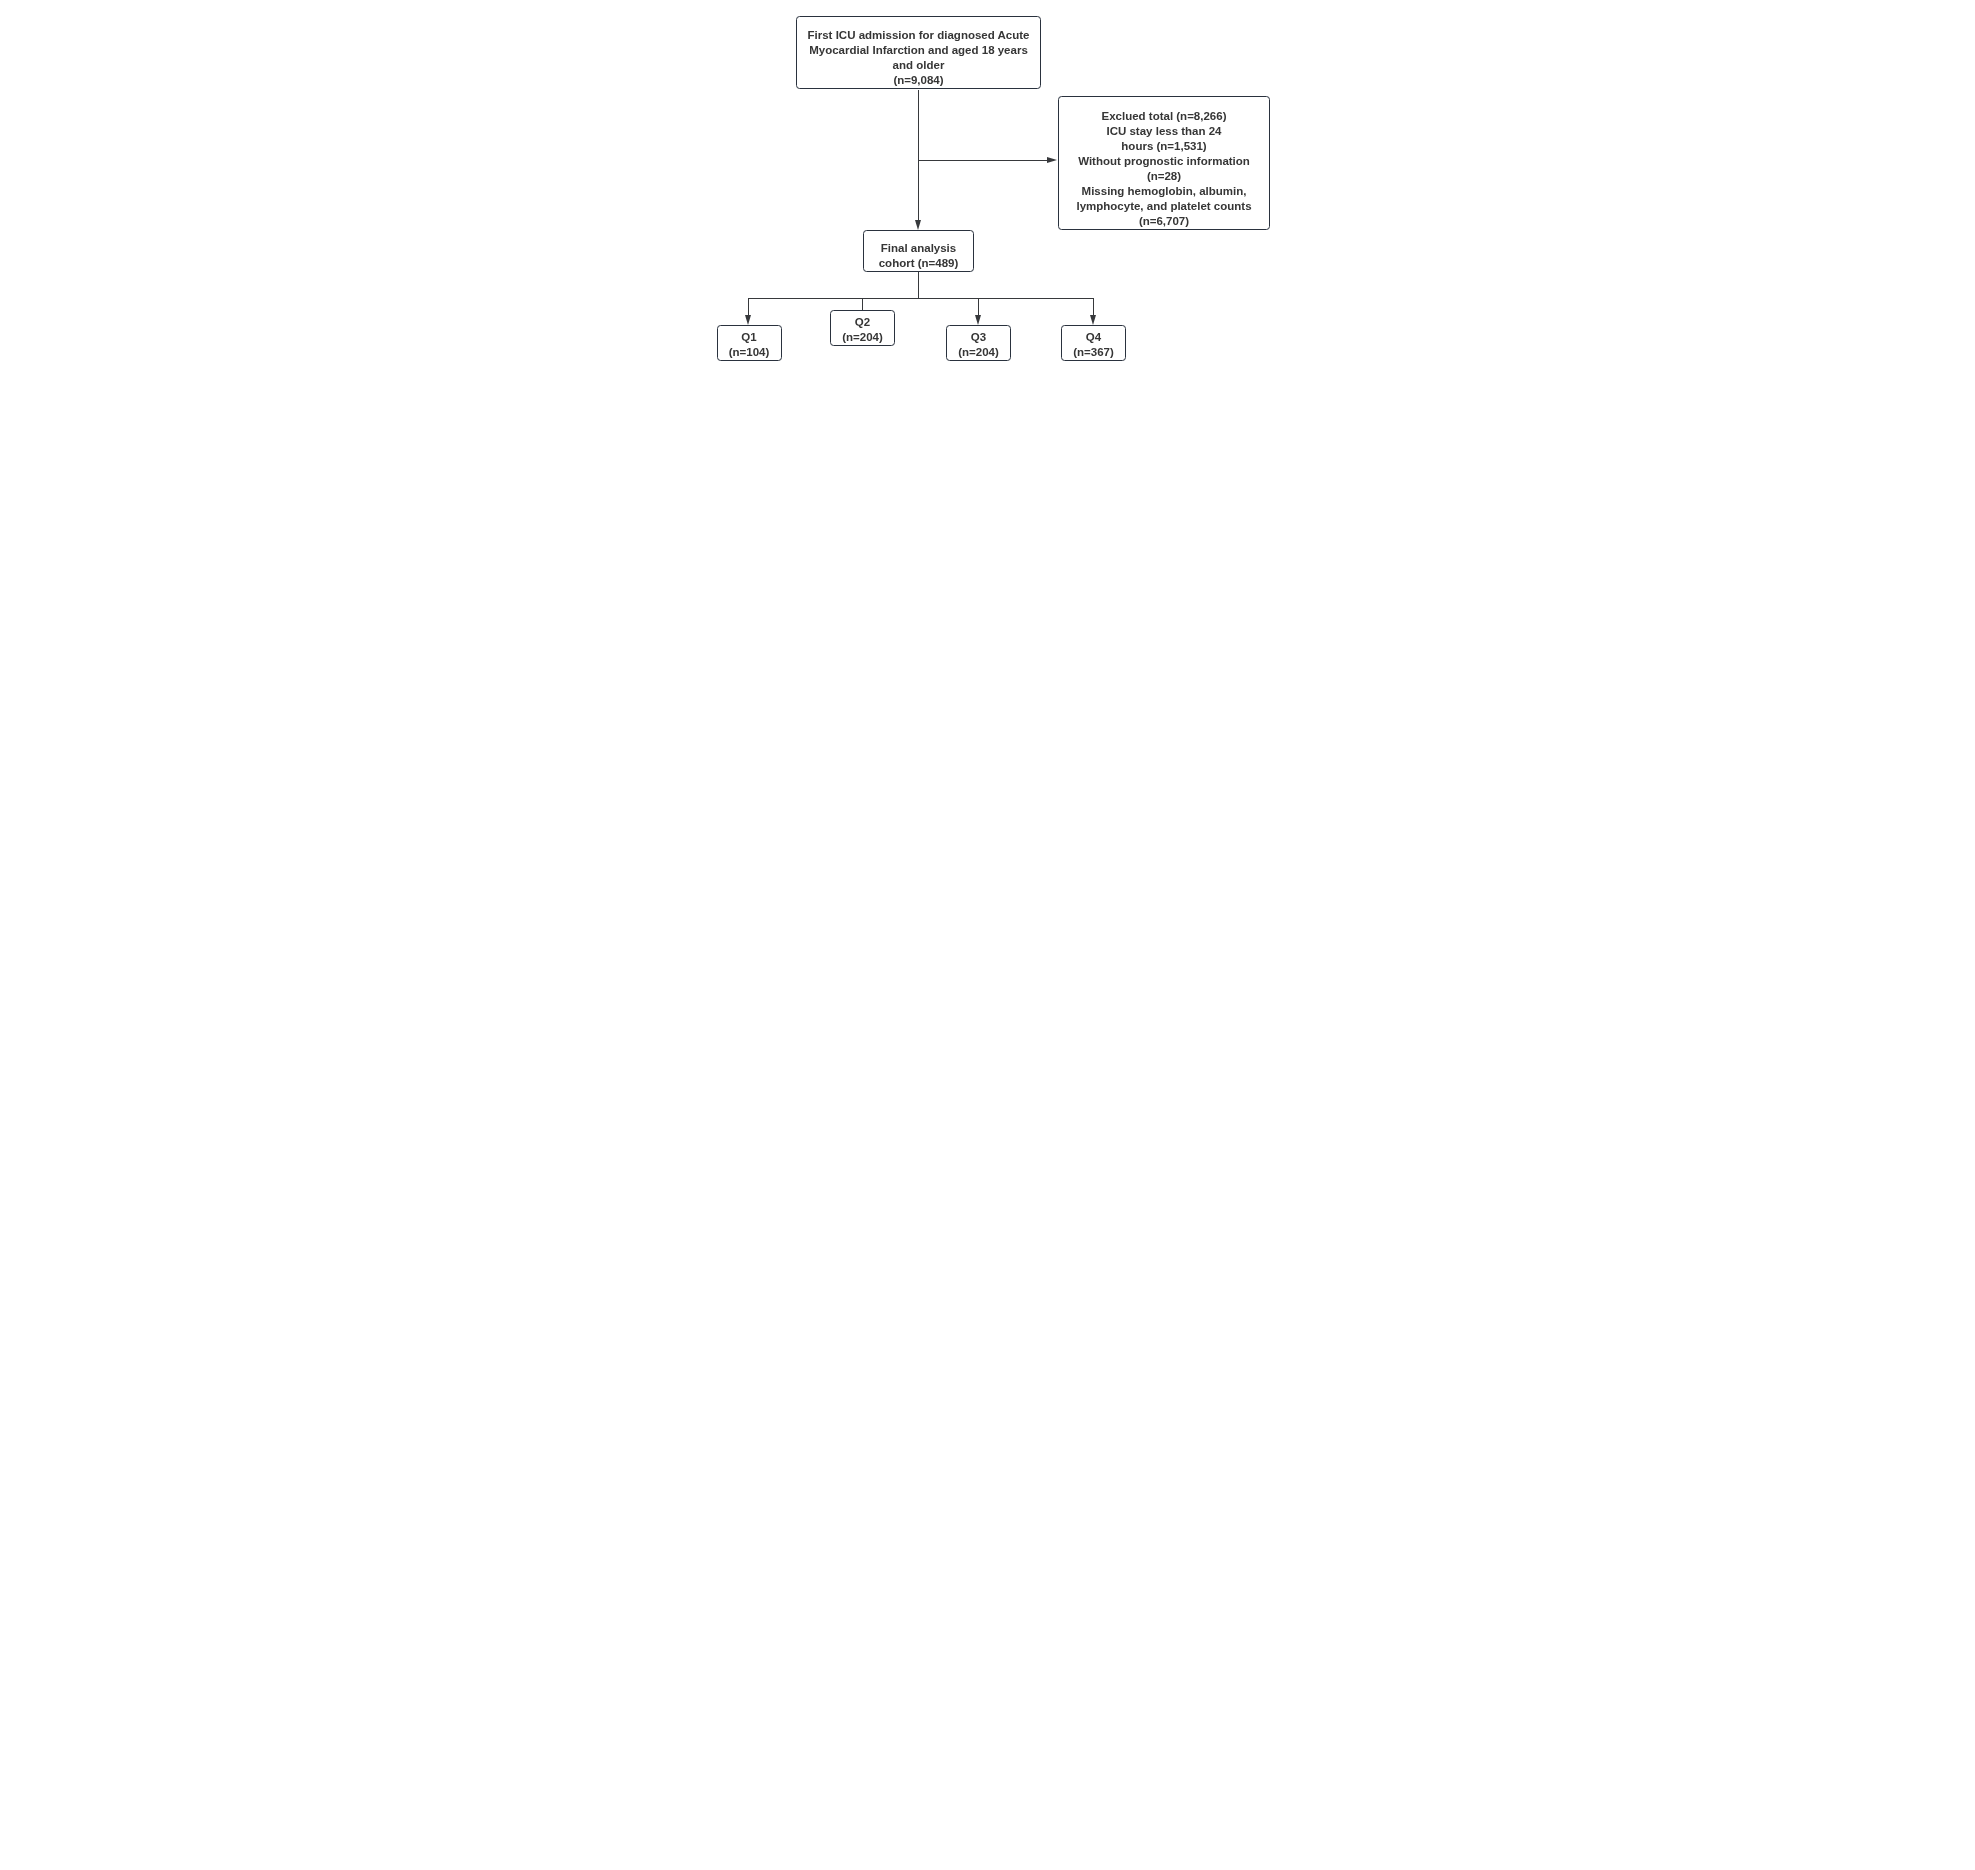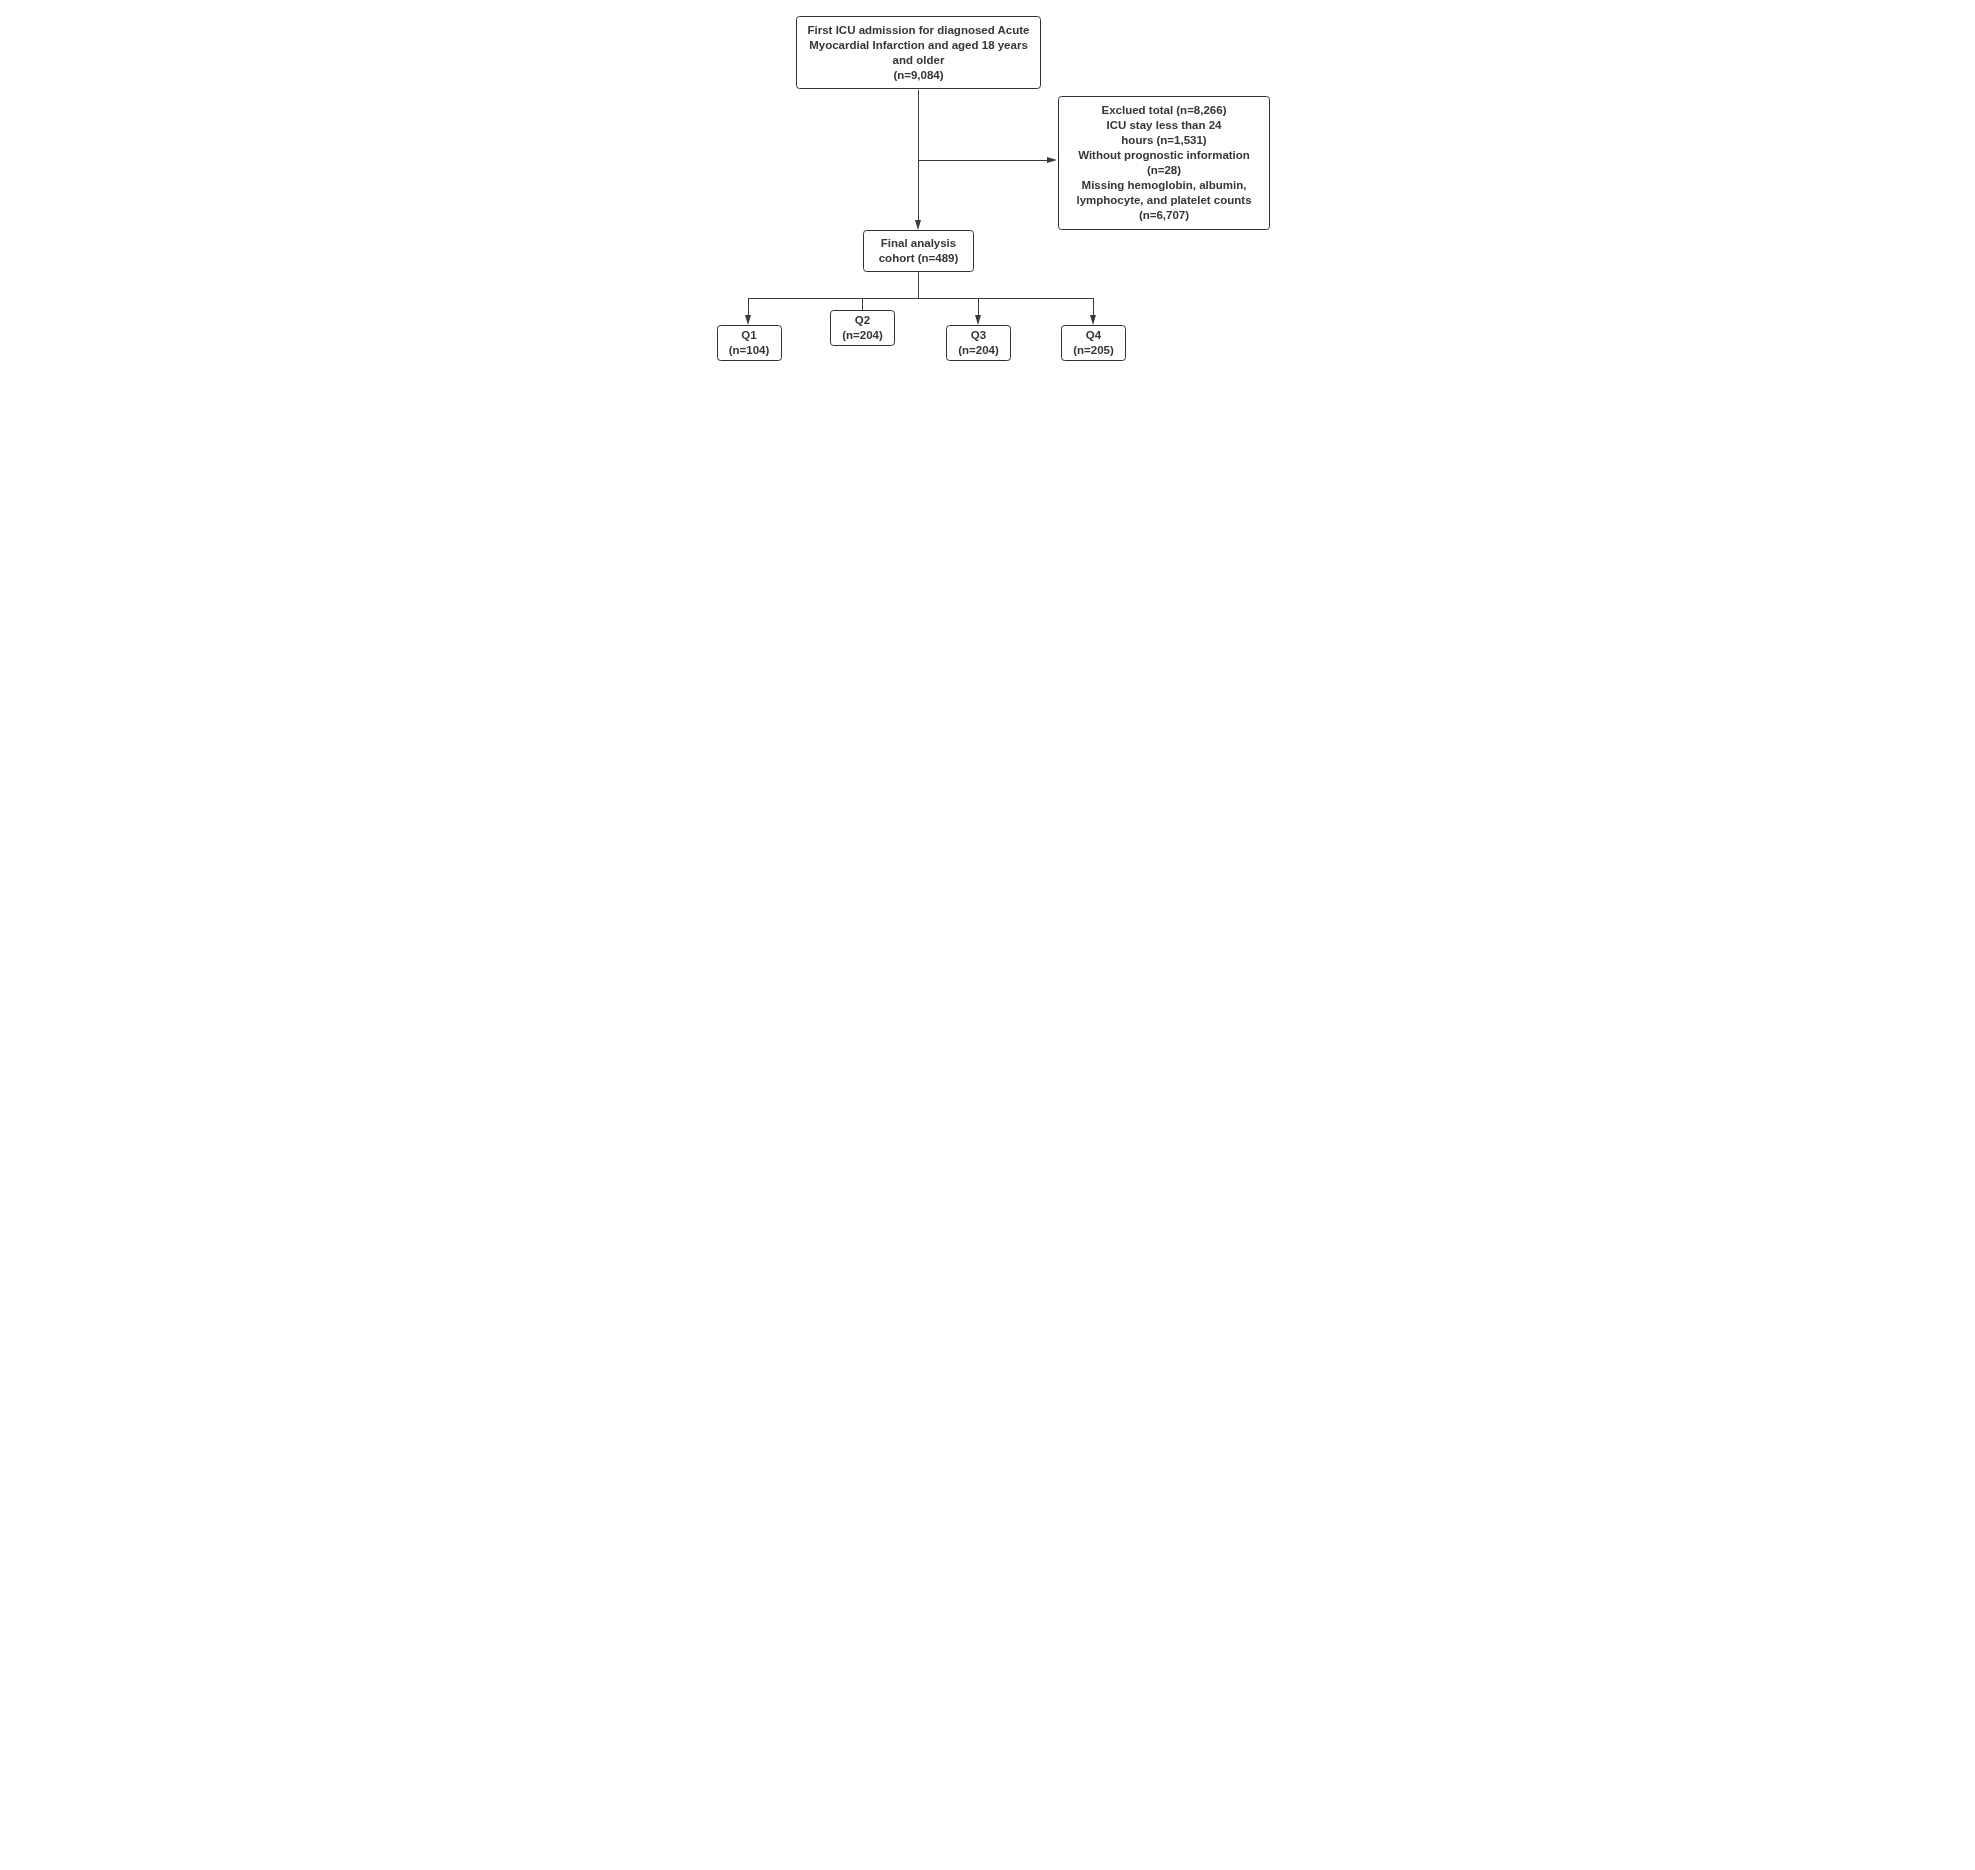--- a/index.html
+++ b/index.html
@@ -23,21 +23,21 @@
     background: var(--page-bg);
     font-family: "Liberation Sans", "DejaVu Sans", sans-serif;
     overflow: hidden;
   }
   .node {
     position: absolute;
     background: var(--box-fill);
     border: 1.2px solid var(--box-border);
     border-radius: 3.6px;
     display: flex;
-    align-items: center;
+    align-items: flex-end;
     justify-content: center;
     z-index: 2;
   }
   .node-text {
     white-space: pre;
     text-align: center;
     font-weight: 700;
     color: var(--text-color);
     font-size: 11.5px;
     line-height: 15px;
@@ -141,17 +141,17 @@
   <div class="node" id="node-q2">
     <div class="node-text">Q2
 (n=204)</div>
   </div>
   <div class="node" id="node-q3">
     <div class="node-text">Q3
 (n=204)</div>
   </div>
   <div class="node" id="node-q4">
     <div class="node-text">Q4
-(n=205)</div>
+(n=367)</div>
   </div>
 
 </div>
 
 
 </body></html>

